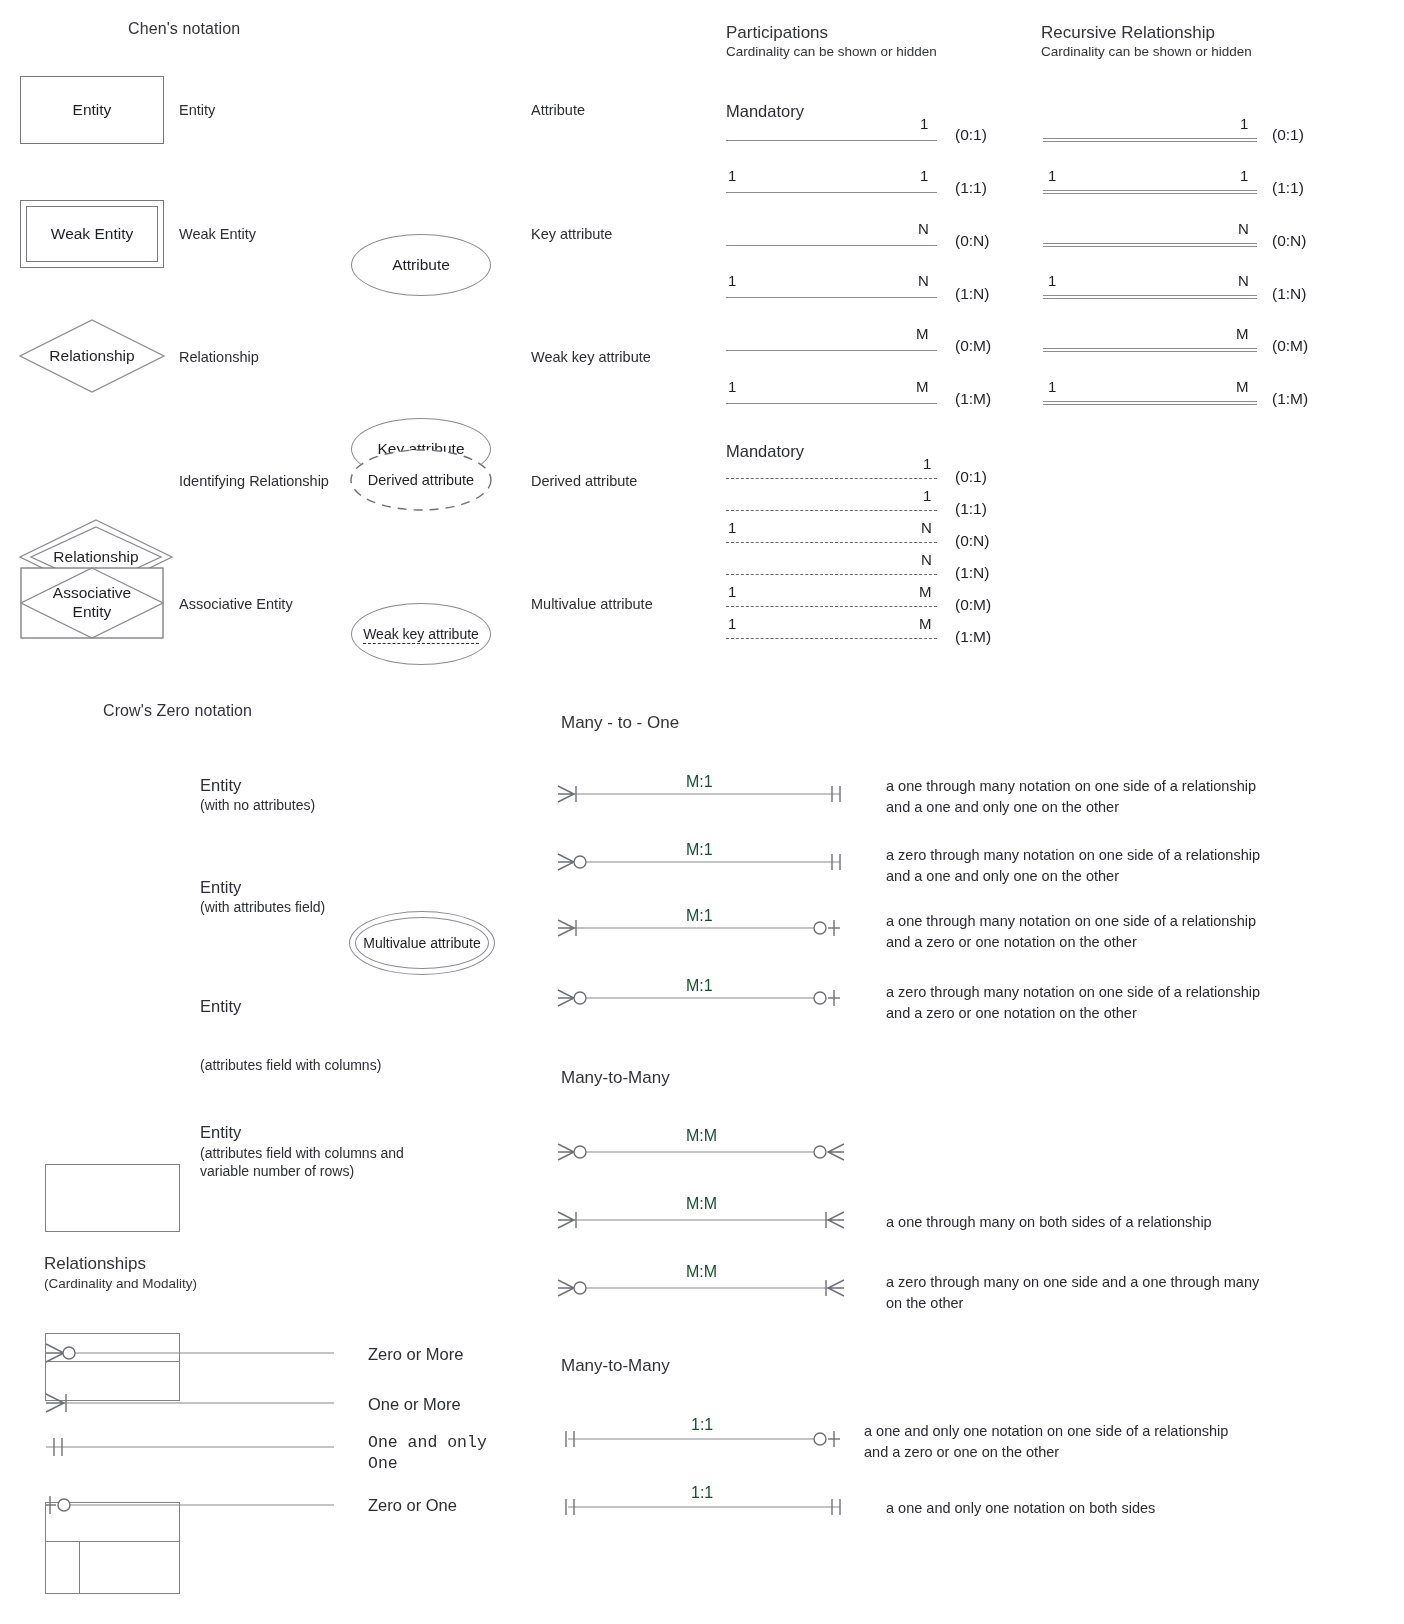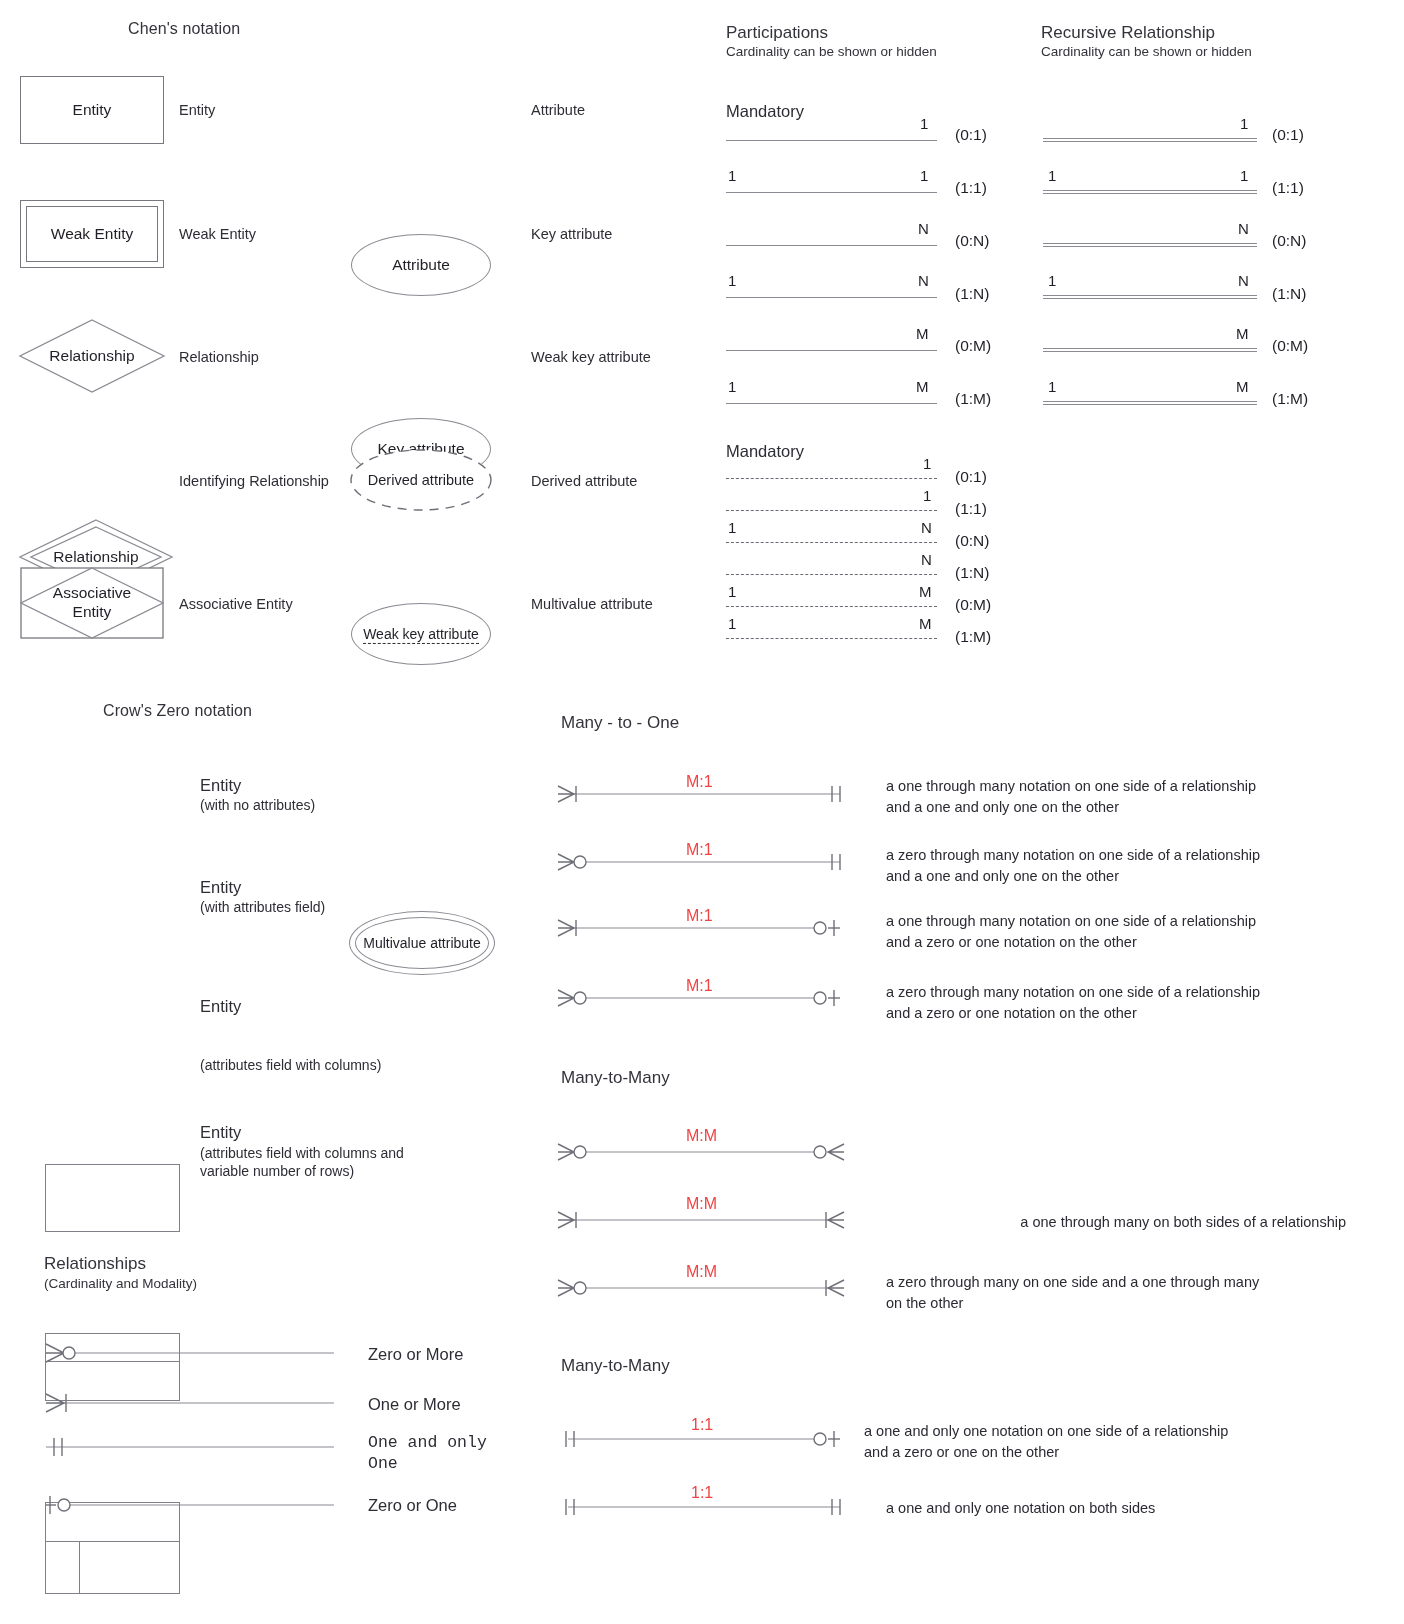--- a/index.html
+++ b/index.html
@@ -18,21 +18,21 @@
 
   .sec-title { font-size: 16px; color: #33333b; letter-spacing: .1px; }
   .sec-title-big { font-size: 17px; color: #33333b; }
   .sec-sub { font-size: 13.5px; color: #33333b; }
   .lbl { font-size: 14.5px; color: #2d2d35; line-height: 1.33; }
   .lbl-lg { font-size: 16.5px; color: #2d2d35; line-height: 1.3; }
   .lbl-sm { font-size: 14px; color: #2d2d35; line-height: 1.32; }
   .desc { font-size: 14.5px; color: #2a2a33; line-height: 1.45; }
   .card { font-size: 15px; color: #1f1f27; }
   .card-tag { font-size: 15.5px; color: #1f1f27; }
-  .mlab { font-size: 16px; color: #ef4444; }
+  .mlab { font-size: 16px; color: #14532d; }
 
   
   .shape-text {
     position: absolute; left: 0; right: 0; top: 50%;
     transform: translateY(-50%);
     text-align: center; font-size: 15.5px; color: #1f1f27;
     line-height: 1.15; pointer-events: none;
   }
   .rect-entity { border: 1.3px solid #77777f; background: #fff; }
   .rect-weak-outer { border: 1.3px solid #77777f; background: #fff; padding: 5px; }
@@ -380,21 +380,21 @@
   <div class="abs mlab" style="left:686px; top:1195px;">M:M</div>
   <div class="abs" style="left:556px; top:1207px;">
     <svg width="300" height="26" viewBox="0 0 300 26">
       <line x1="16" y1="13" x2="274" y2="13" stroke="#8a8a92" stroke-width="1.2"></line>
       <path d="M2 5 L18 13 L2 21 M2 13 L18 13" fill="none" stroke="#6f6f78" stroke-width="1.4"></path>
       <line x1="20" y1="5" x2="20" y2="21" stroke="#6f6f78" stroke-width="1.4"></line>
       <path d="M288 5 L272 13 L288 21 M288 13 L272 13" fill="none" stroke="#6f6f78" stroke-width="1.4"></path>
       <line x1="270" y1="5" x2="270" y2="21" stroke="#6f6f78" stroke-width="1.4"></line>
     </svg>
   </div>
-  <div class="abs desc" style="left:886px; top:1212px; width:460px; white-space:pre-line;text-align:right;">a one through many on both sides of a relationship</div>
+  <div class="abs desc" style="left:886px; top:1212px; width:460px; white-space:pre-line;">a one through many on both sides of a relationship</div>
 
   <div class="abs mlab" style="left:686px; top:1263px;">M:M</div>
   <div class="abs" style="left:556px; top:1275px;">
     <svg width="300" height="26" viewBox="0 0 300 26">
       <line x1="28" y1="13" x2="274" y2="13" stroke="#8a8a92" stroke-width="1.2"></line>
       <path d="M2 5 L18 13 L2 21 M2 13 L18 13" fill="none" stroke="#6f6f78" stroke-width="1.4"></path>
       <circle cx="24" cy="13" r="6" fill="#fff" stroke="#6f6f78" stroke-width="1.4"></circle>
       <path d="M288 5 L272 13 L288 21 M288 13 L272 13" fill="none" stroke="#6f6f78" stroke-width="1.4"></path>
       <line x1="270" y1="5" x2="270" y2="21" stroke="#6f6f78" stroke-width="1.4"></line>
     </svg>

